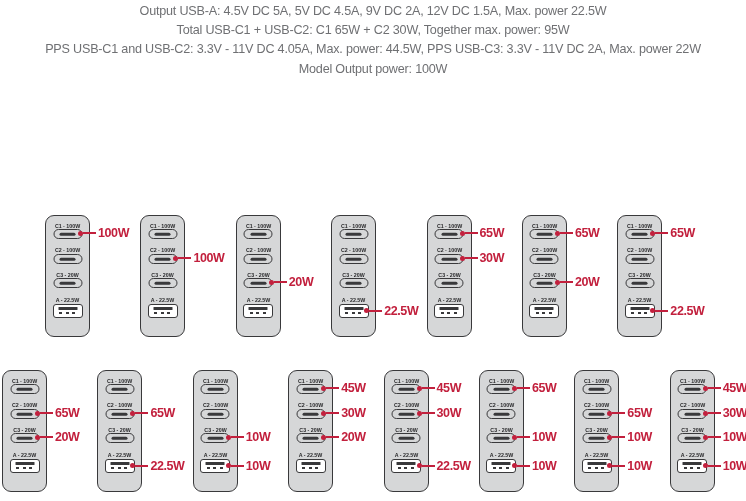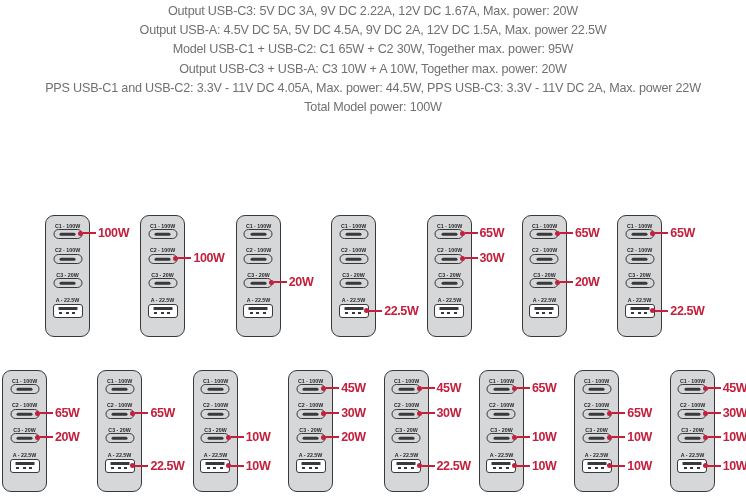--- a/index.html
+++ b/index.html
@@ -61,26 +61,24 @@
   .callout .val{
     margin-left:2px;font-size:12.5px;font-weight:700;letter-spacing:-0.4px;
     white-space:nowrap;
   }
 </style>
 </head>
 <body>
 
 <div class="canvas">
   <div class="specs">
-      <div class="spec-line">Output USB-C3: 5V DC 3A, 9V DC 2.22A, 12V DC 1.67A, Max. power: 20W</div>
       <div class="spec-line">Output USB-A: 4.5V DC 5A, 5V DC 4.5A, 9V DC 2A, 12V DC 1.5A, Max. power 22.5W</div>
-      <div class="spec-line">Model USB-C1 + USB-C2: C1 65W + C2 30W, Together max. power: 95W</div>
-      <div class="spec-line">Output USB-C3 + USB-A: C3 10W + A 10W, Together max. power: 20W</div>
+      <div class="spec-line">Total USB-C1 + USB-C2: C1 65W + C2 30W, Together max. power: 95W</div>
       <div class="spec-line">PPS USB-C1 and USB-C2: 3.3V - 11V DC 4.05A, Max. power: 44.5W, PPS USB-C3: 3.3V - 11V DC 2A, Max. power 22W</div>
-      <div class="spec-line">Total Model power: 100W</div>
+      <div class="spec-line">Model Output power: 100W</div>
     </div>
   <div class="row row1">
       <div class="unit">
         <div class="charger">
           <div class="port-label" style="top: 6px;">C1 - 100W</div>
           <div class="usbc" style="top: 13px;">
             <span class="tongue"></span>
           </div>
           <div class="port-label" style="top: 30px;">C2 - 100W</div>
           <div class="usbc" style="top: 38px;">

